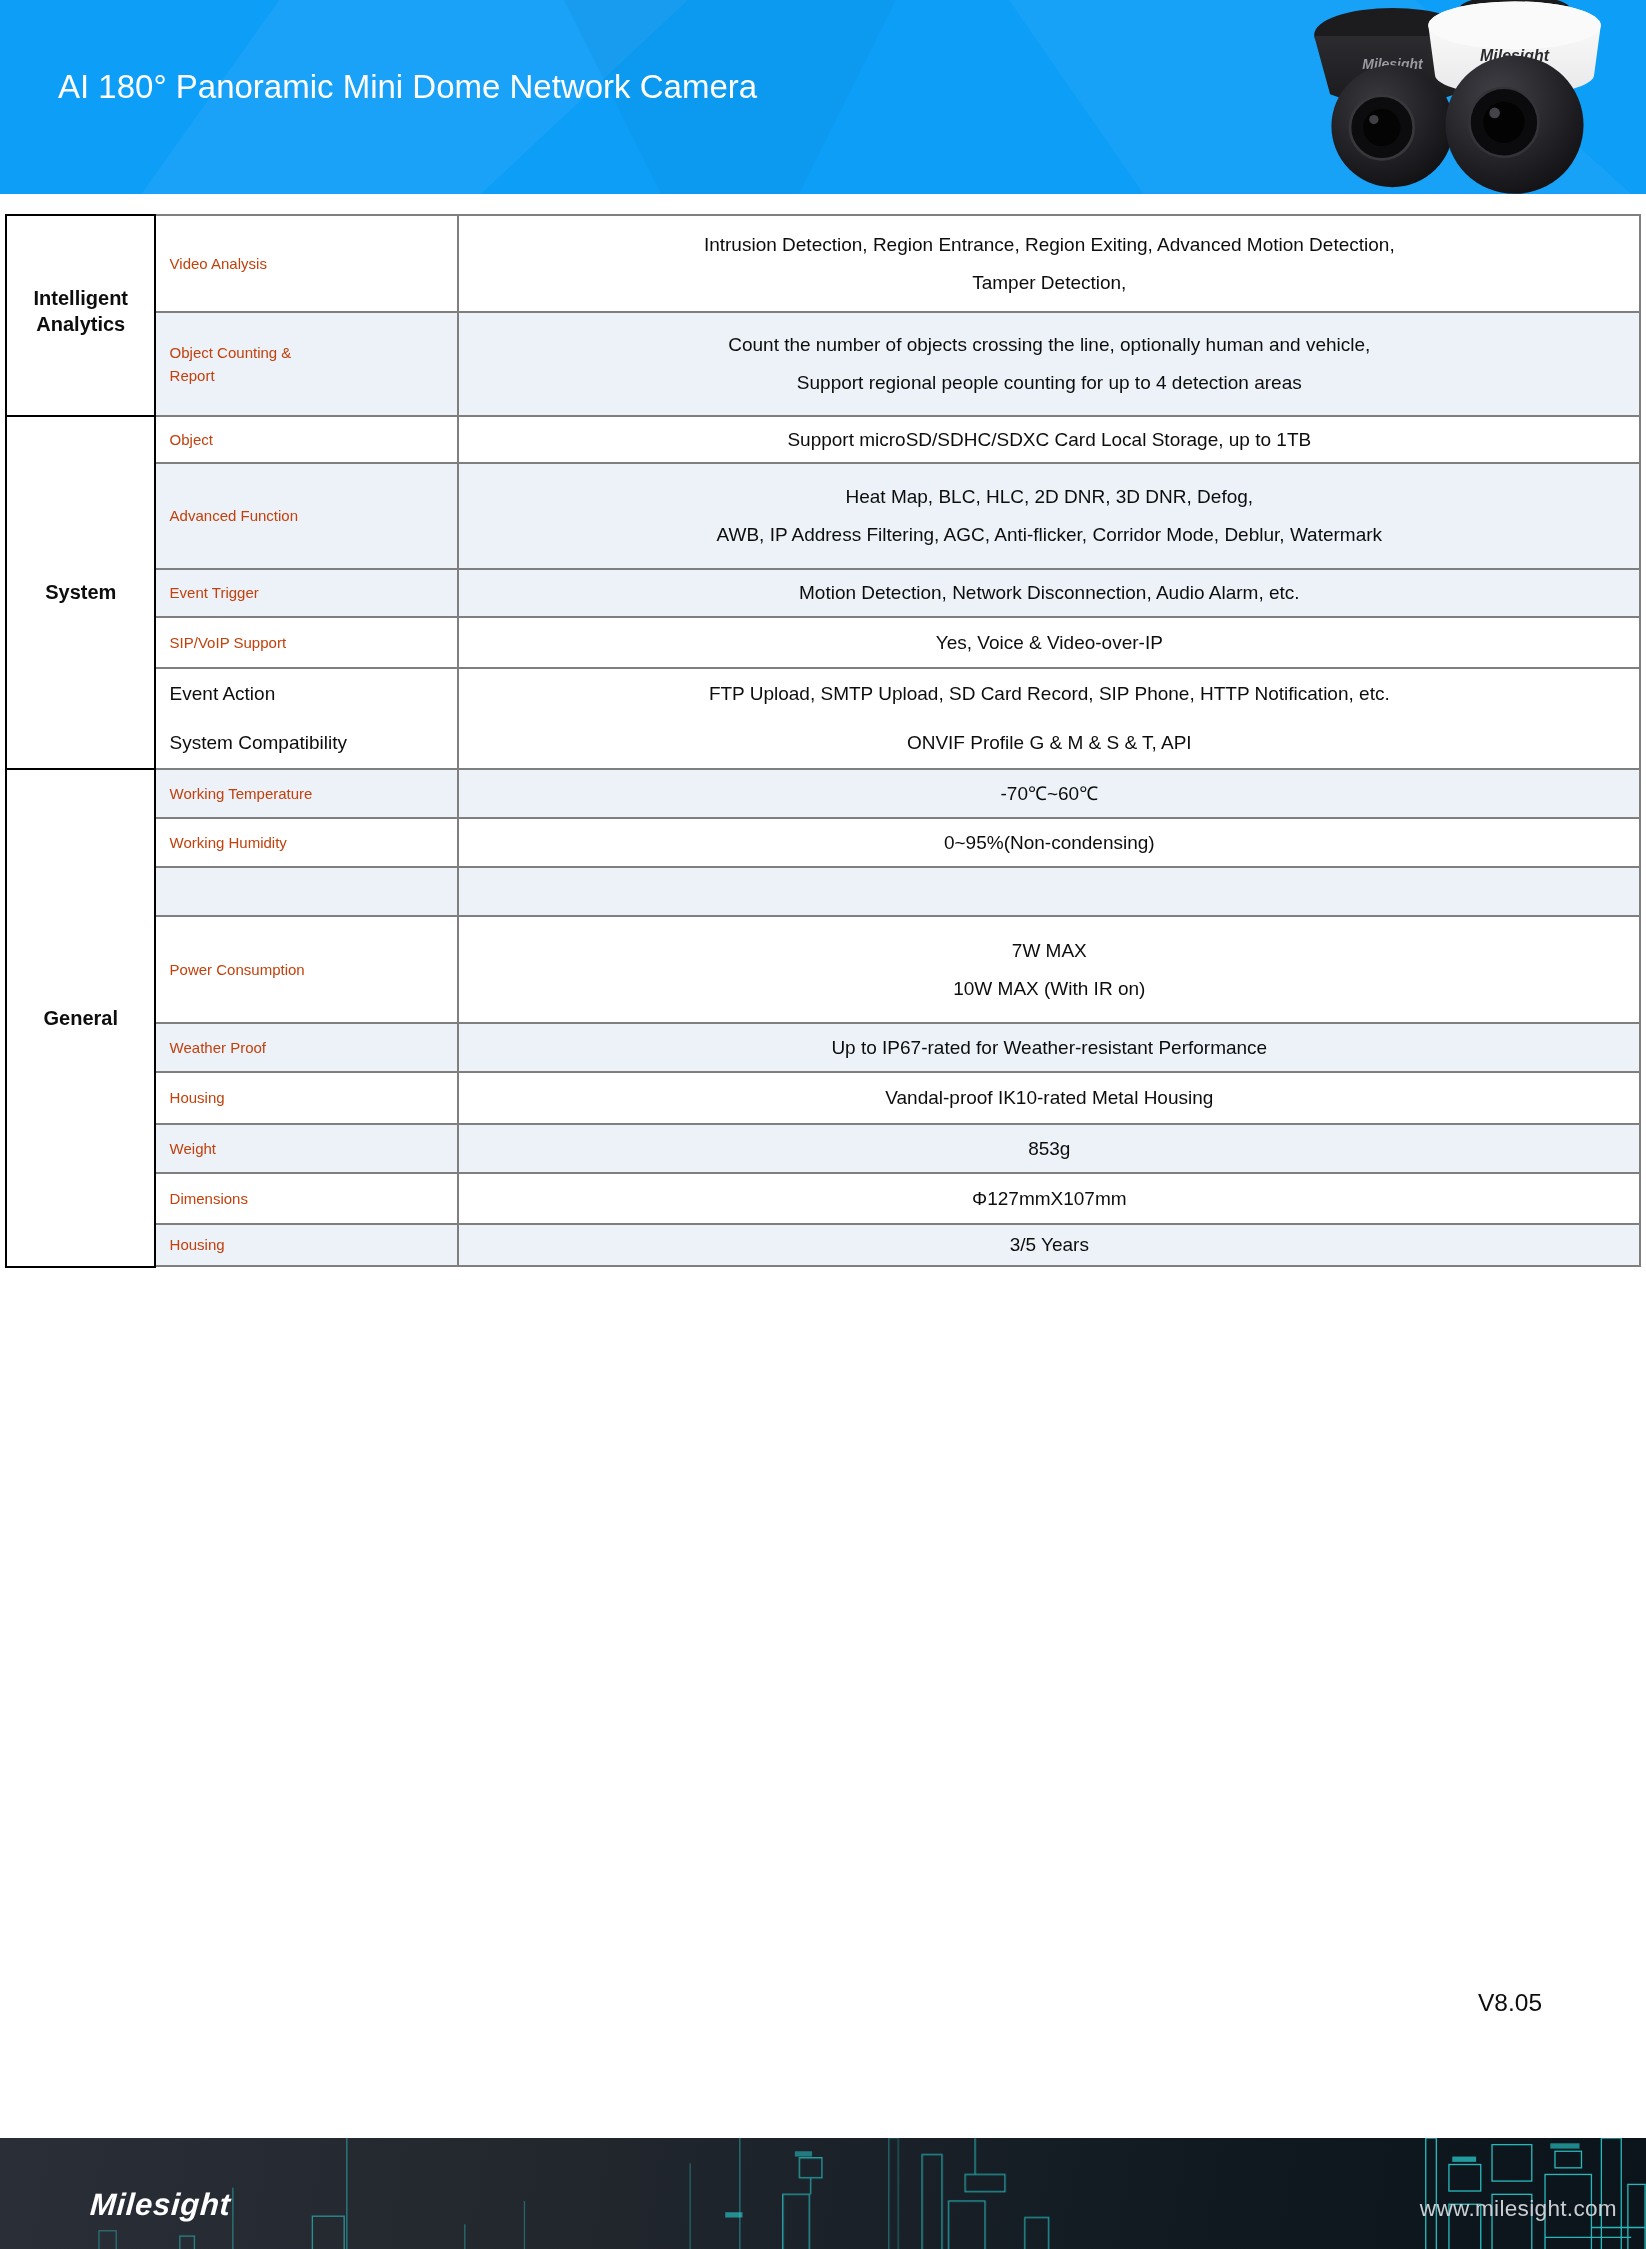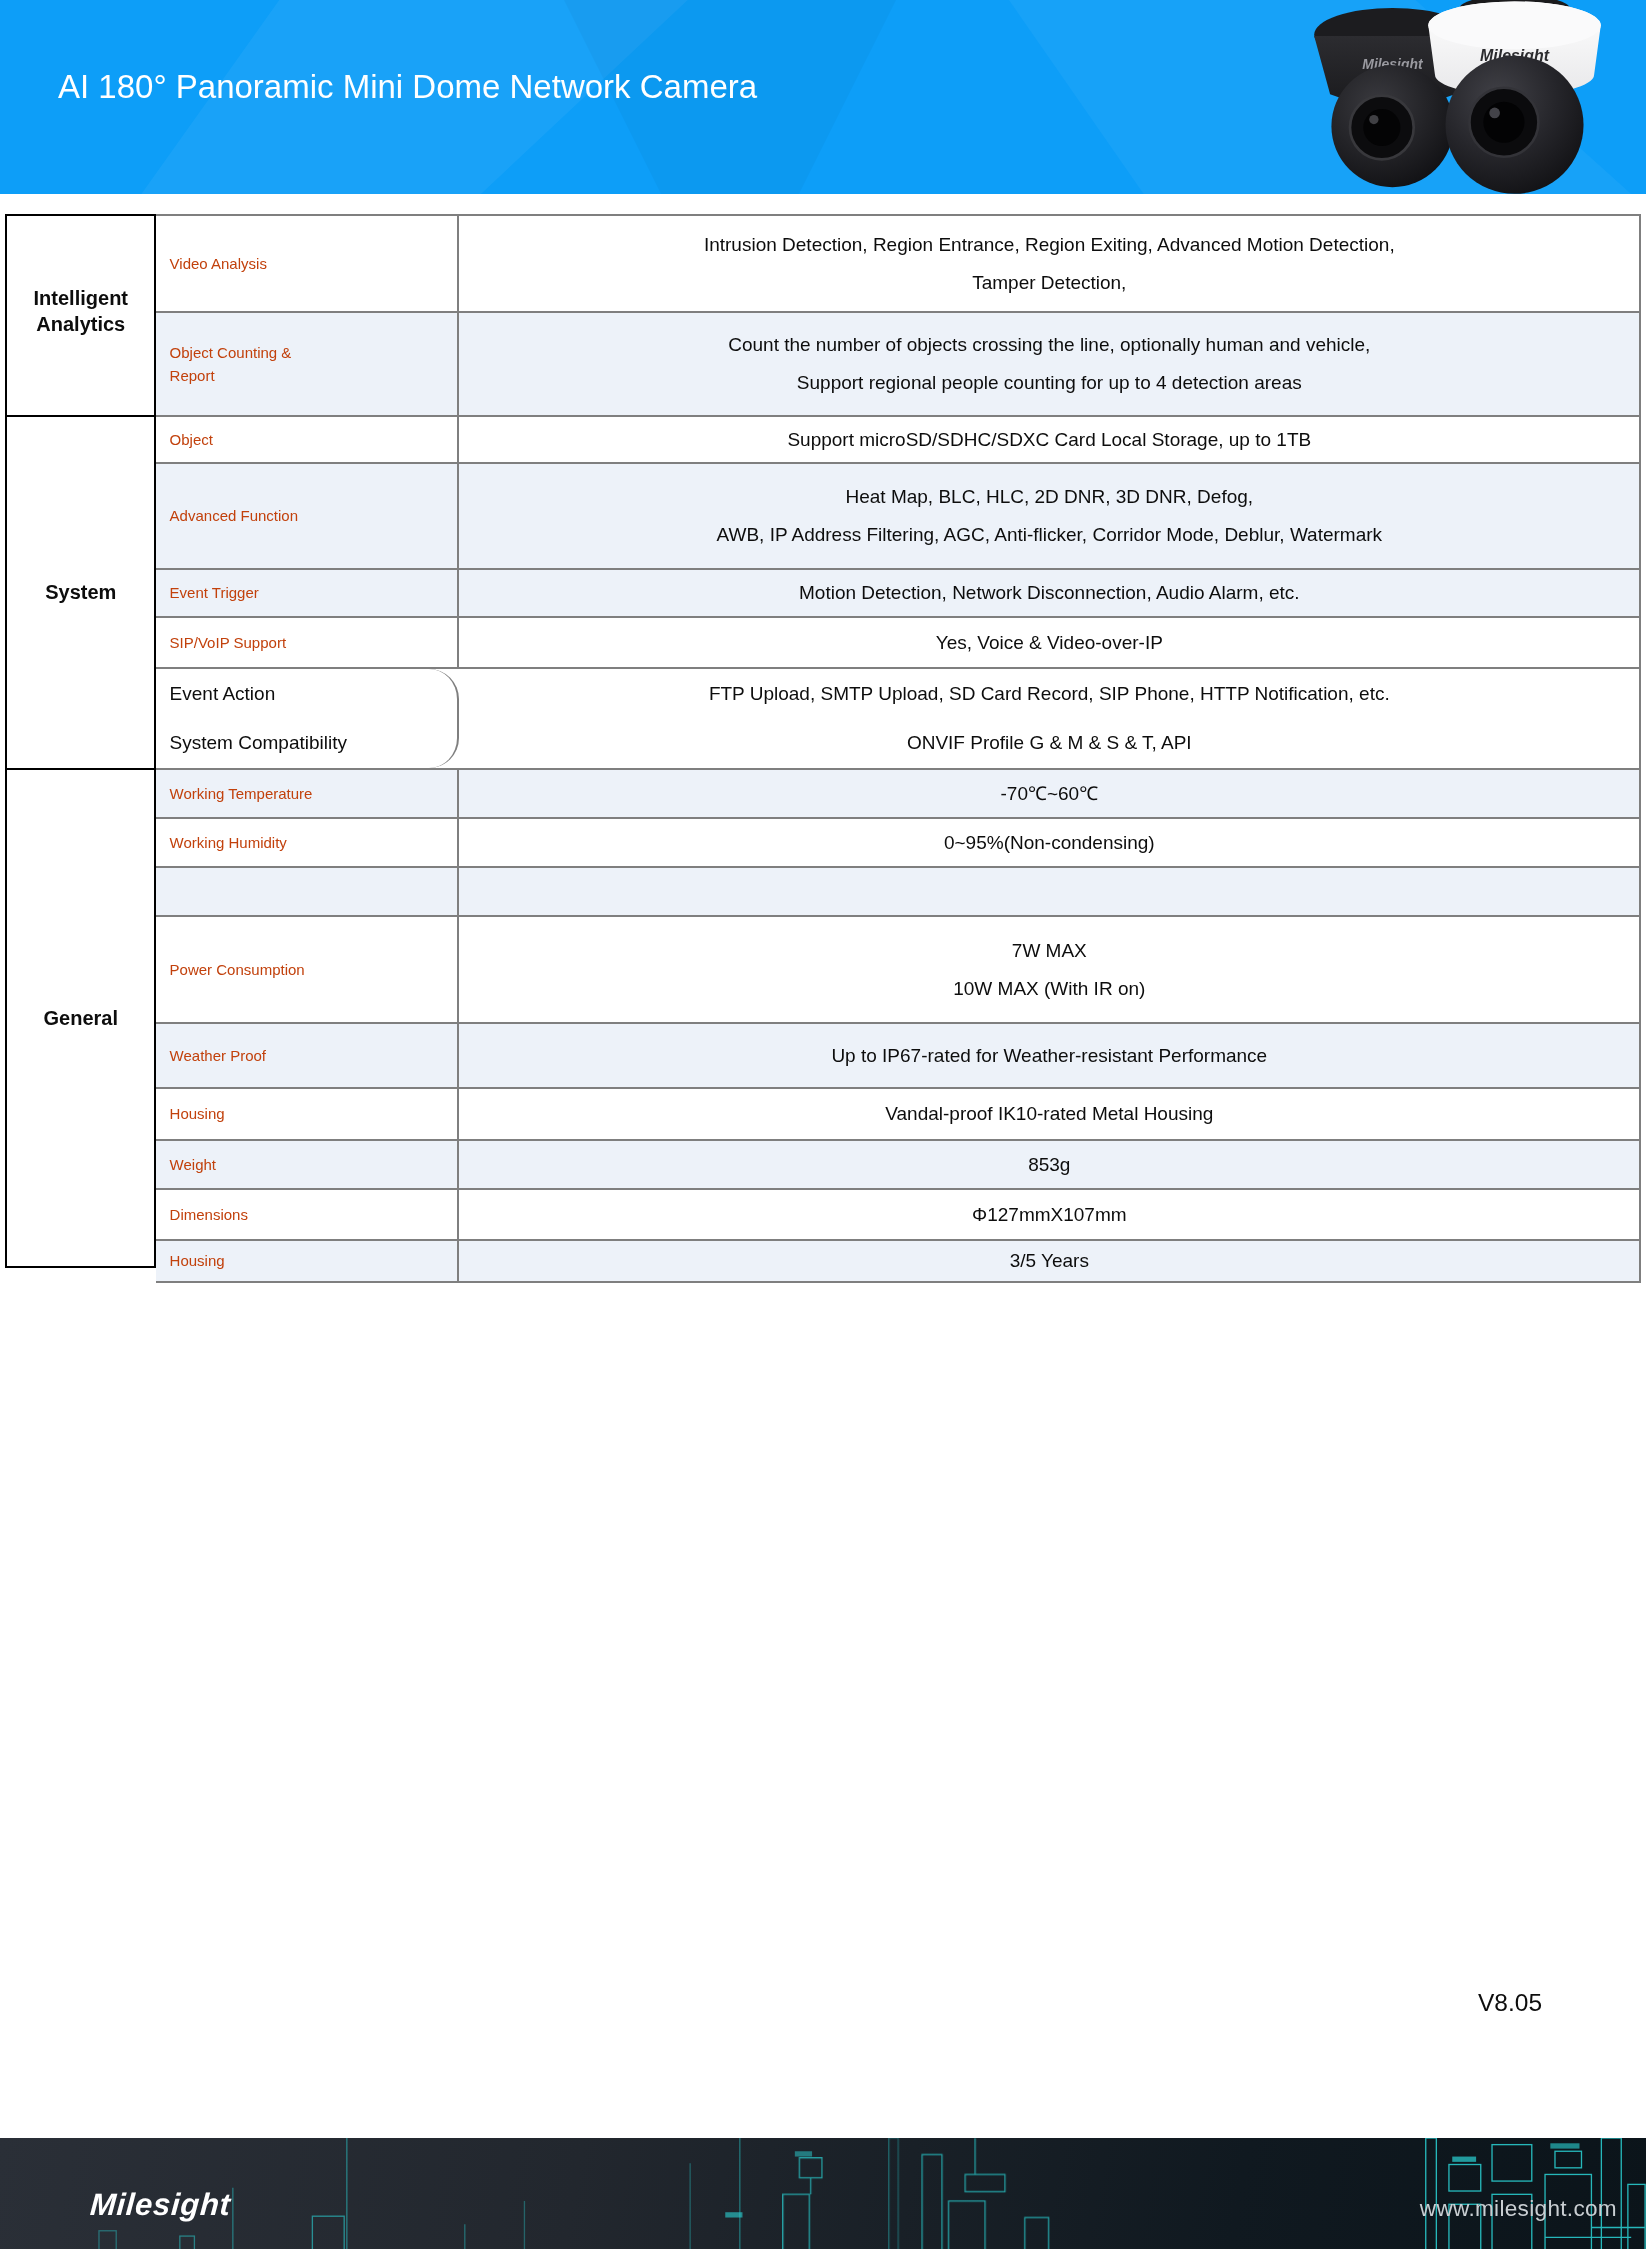--- a/index.html
+++ b/index.html
@@ -43,21 +43,21 @@
     display:flex;align-items:center;padding-left:13.3px;
     font-size:15px;line-height:1.55;white-space:pre-line;color:#c2410c;
   }
   .val{
     flex:1;display:flex;align-items:center;justify-content:center;
     text-align:center;font-size:19px;line-height:2.0;white-space:pre-line;color:#0d0d0d;
     padding:0 13.3px;box-sizing:border-box;
   }
   
   .row.merged{padding:0;}
-  .mcol{display:flex;flex-direction:column;border-radius:30px;}
+  .mcol{display:flex;flex-direction:column;}
   .mlbl{flex:0 0 303px;width:303px;box-sizing:border-box;border-right:2px solid #7F7F7F;}
   .mval{flex:1;}
   .msub{height:49px;display:flex;align-items:center;font-size:19px;color:#0d0d0d;}
   .mlbl .msub{padding-left:13.3px;}
   .mval .msub{justify-content:center;text-align:center;}
   
   .version{position:absolute;left:1478px;top:1989px;font-size:24.5px;color:#0d0d0d;}
   
   .ftr{
     position:absolute;left:0;top:2138px;width:1646px;height:112px;
@@ -188,21 +188,21 @@
     </div>
     <div class="row alt" style="height:49px;flex-direction:column;">
       <div class="lbl">Power Supply</div>
       <div class="val">PoE (802.3af) / DC 12V±10%</div>
     </div>
     <div class="row" style="height:107px;">
       <div class="lbl">Power Consumption</div>
       <div class="val">7W MAX
 10W MAX (With IR on)</div>
     </div>
-    <div class="row alt" style="height:65px;">
+    <div class="row alt" style="height:49px;">
       <div class="lbl">Weather Proof</div>
       <div class="val">Up to IP67-rated for Weather-resistant Performance</div>
     </div>
     <div class="row" style="height:52px;">
       <div class="lbl">Housing</div>
       <div class="val">Vandal-proof IK10-rated Metal Housing</div>
     </div>
     <div class="row alt" style="height:49px;">
       <div class="lbl">Weight</div>
       <div class="val">853g</div>

